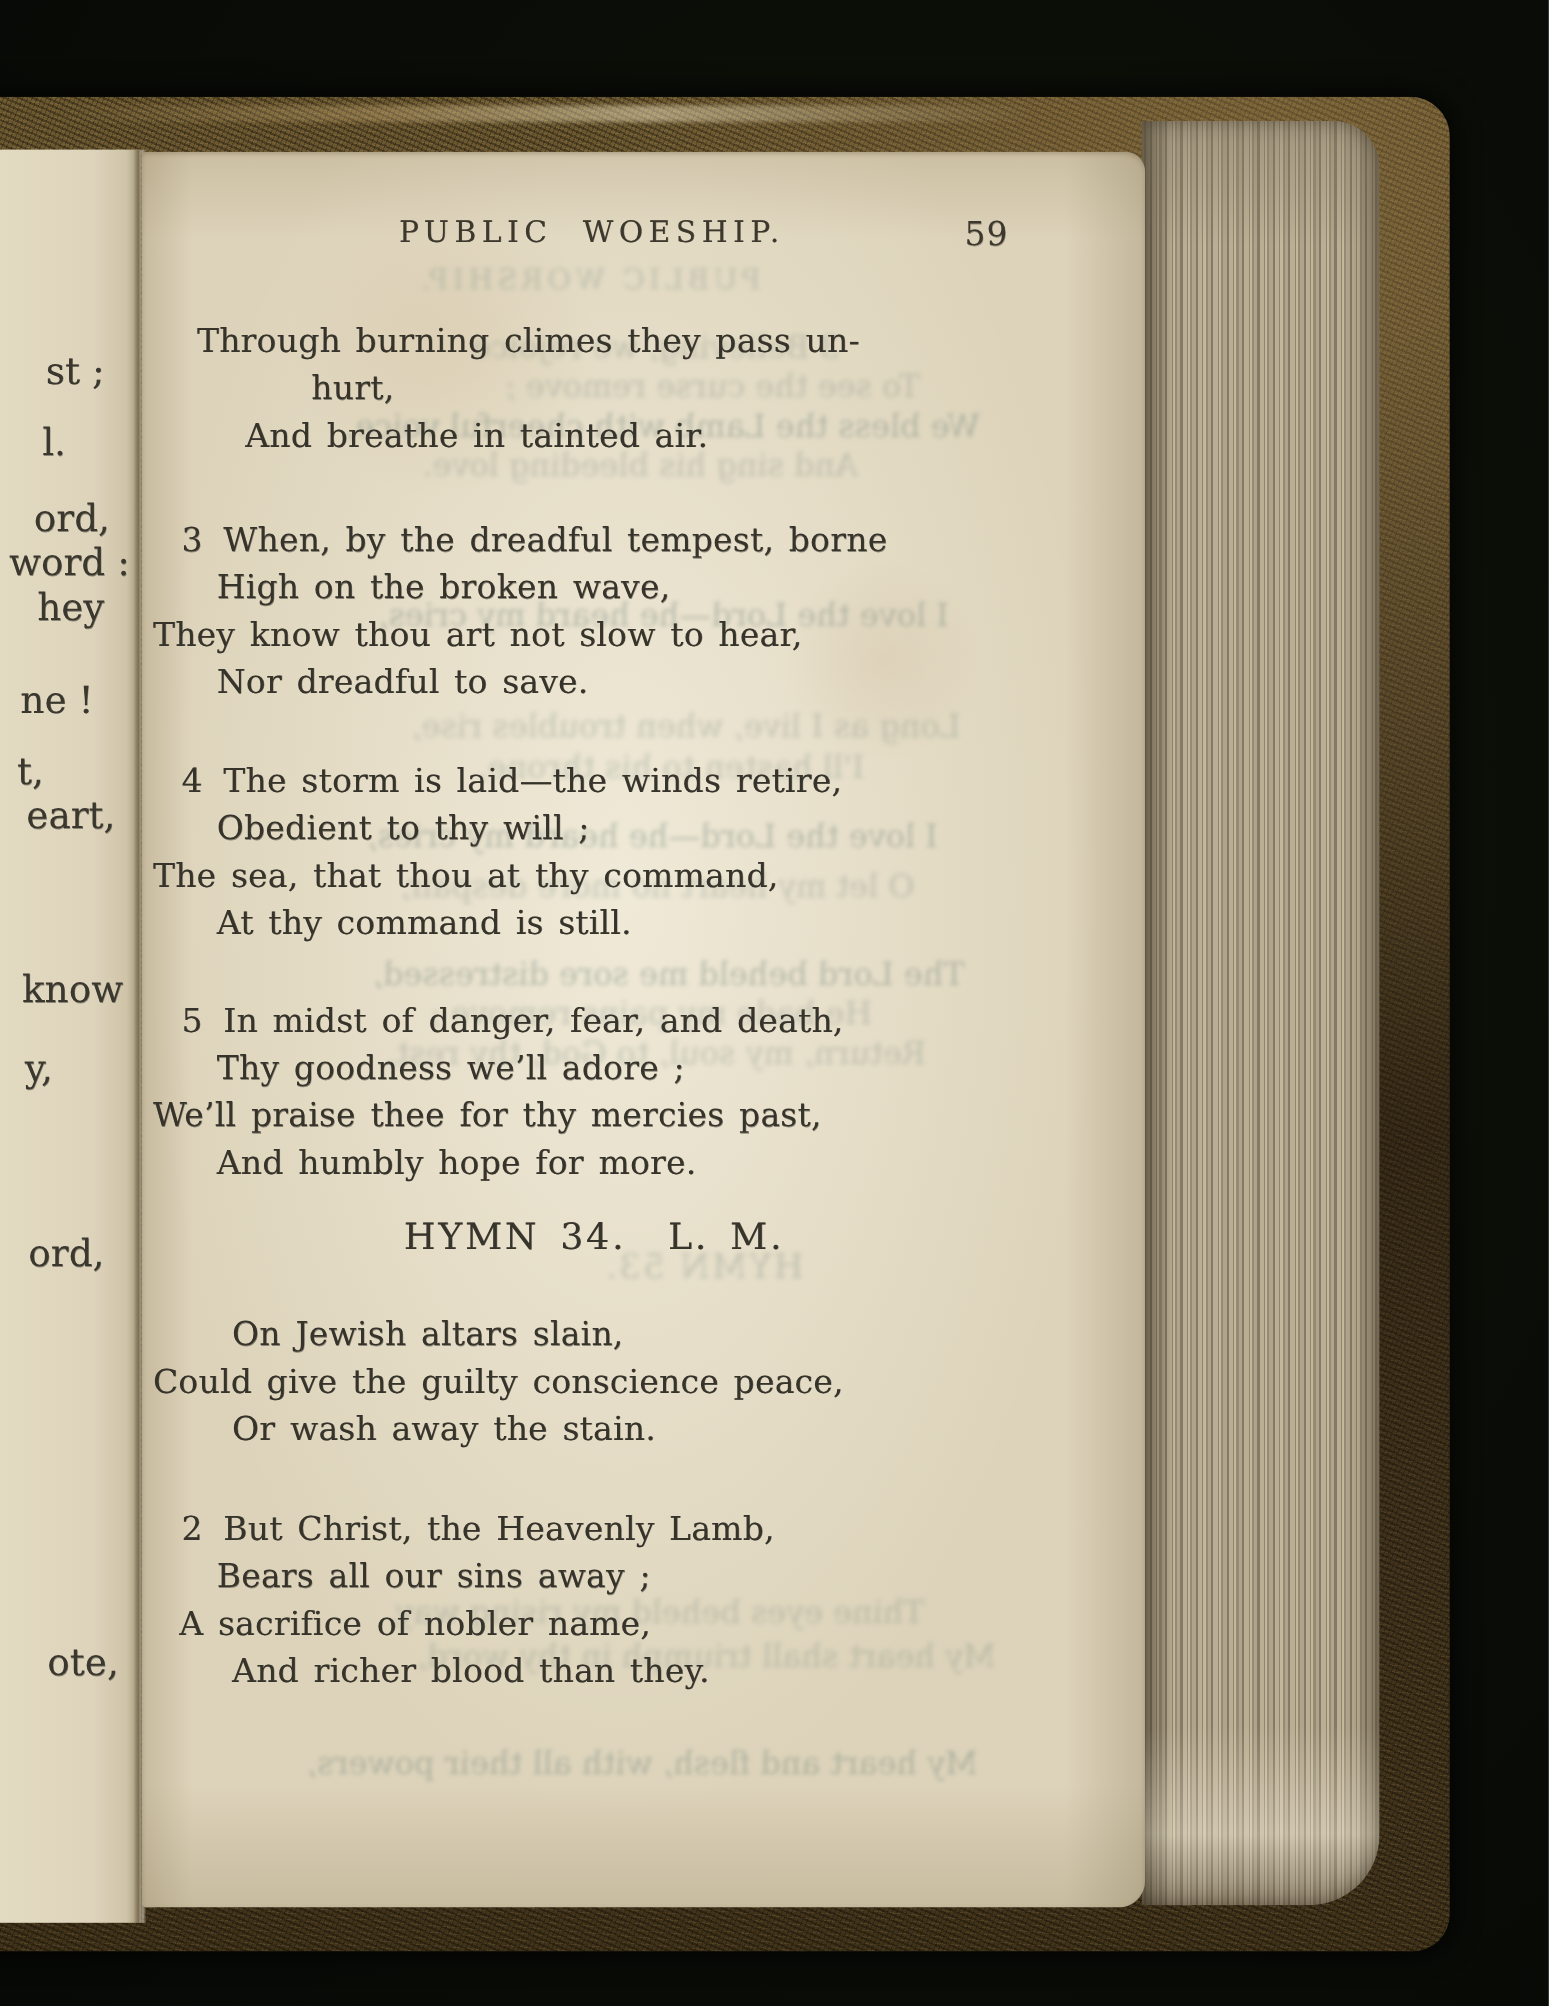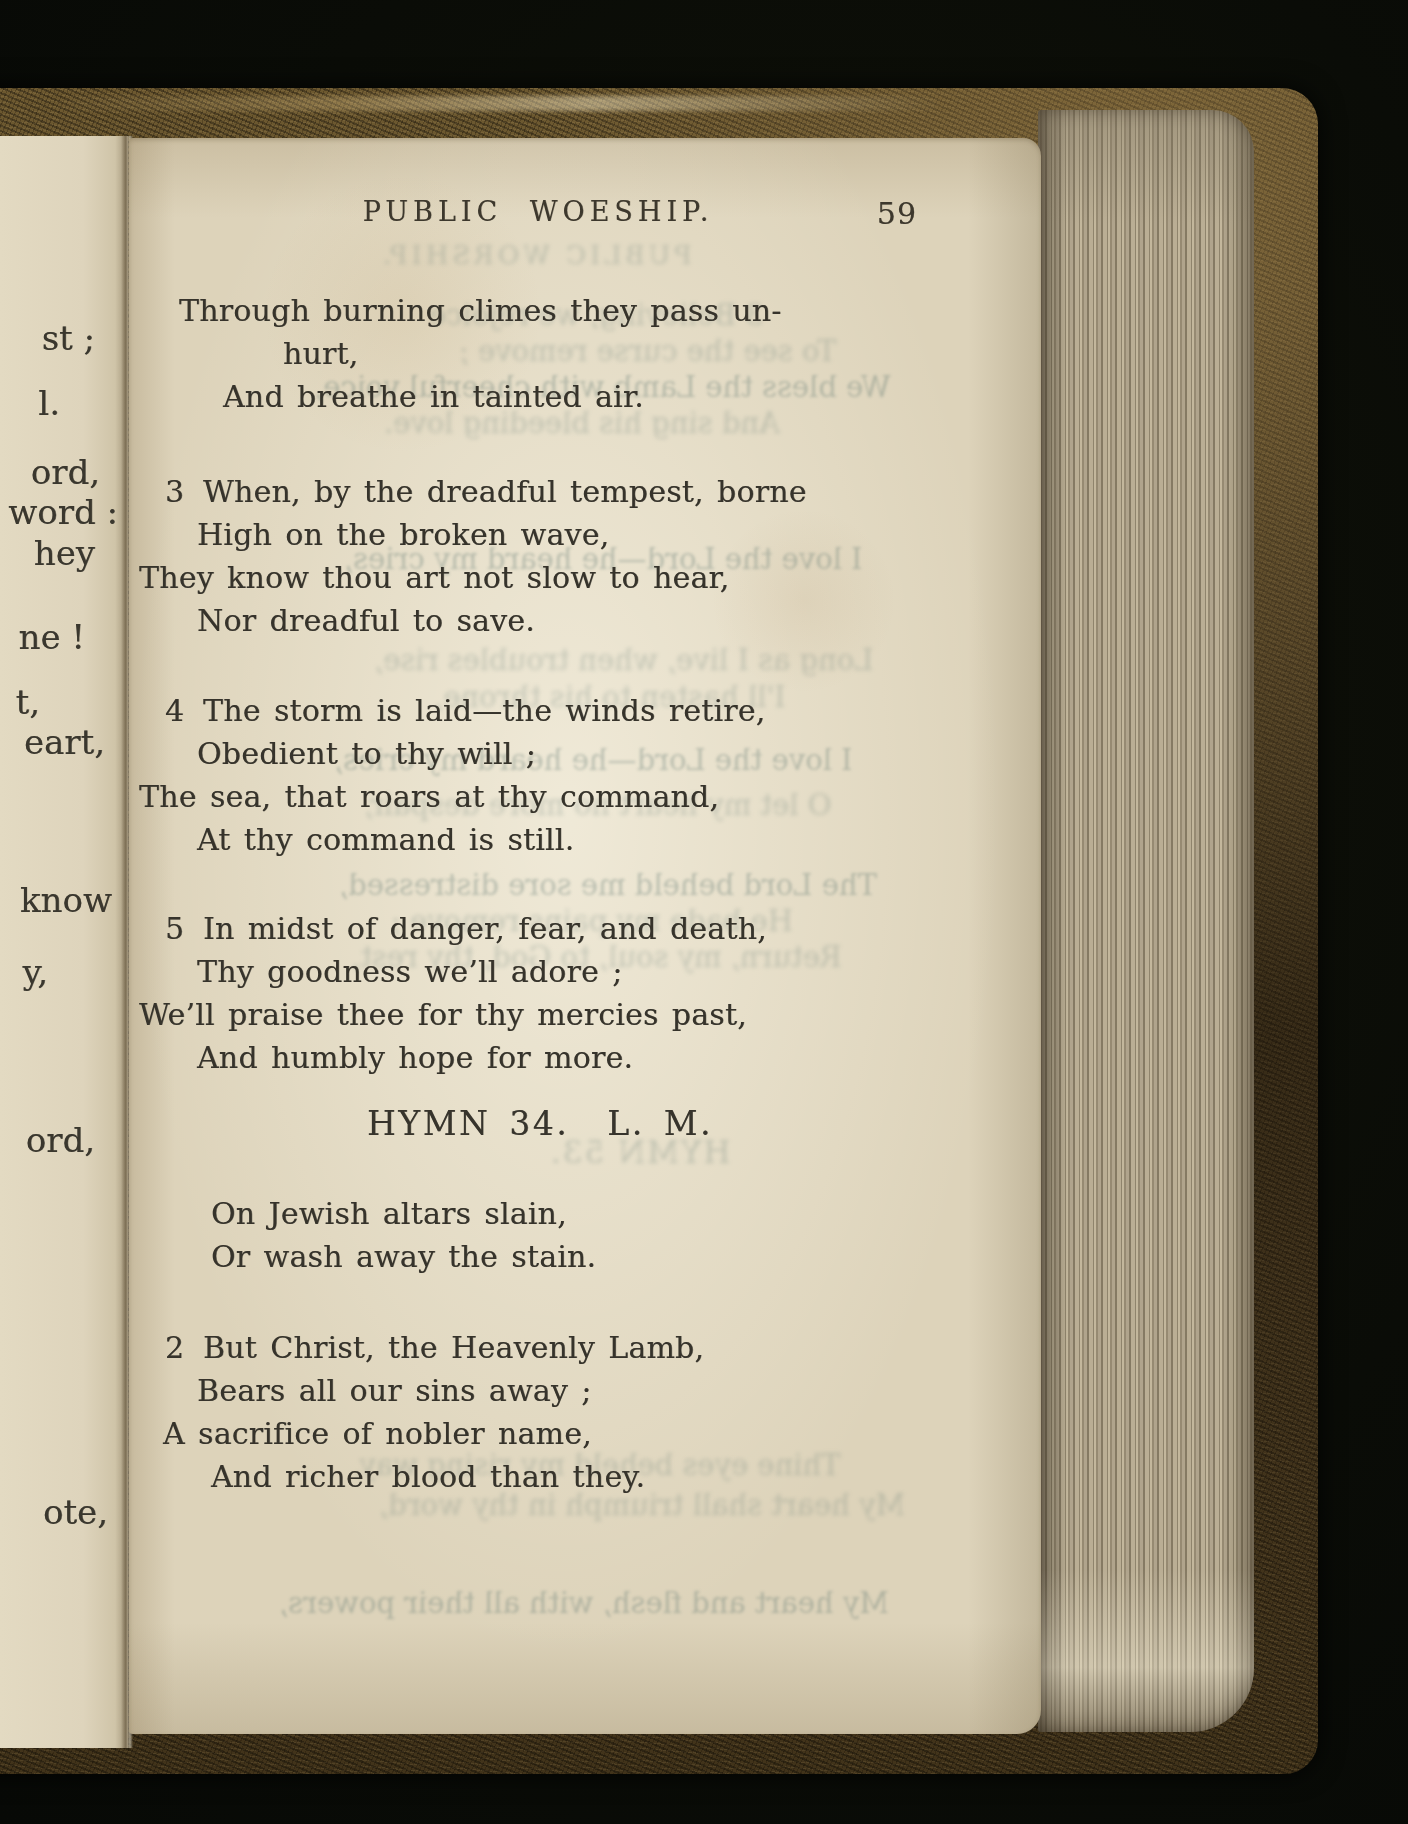--- a/index.html
+++ b/index.html
@@ -160,35 +160,36 @@
     <div class="stanza st-b">
       <div class="line inum"><span class="vnum">3</span><span>When, by the dreadful tempest, borne</span></div>
       <div class="line i1">High on the  broken wave,</div>
       <div class="line i0">They know thou art not slow to hear,</div>
       <div class="line i1">Nor dreadful to save.</div>
     </div>
 
     <div class="stanza st-c">
       <div class="line inum"><span class="vnum">4</span><span>The storm is laid—the winds retire,</span></div>
       <div class="line i1">Obedient to thy will ;</div>
-      <div class="line i0">The sea, that roars at thy command,</div>
+      <div class="line i0">The sea, that thou at thy command,</div>
       <div class="line i1">At thy command is still.</div>
     </div>
 
     <div class="stanza st-d">
       <div class="line inum"><span class="vnum">5</span><span>In midst of danger, fear, and death,</span></div>
       <div class="line i1">Thy goodness we’ll adore ;</div>
       <div class="line i0">We’ll praise thee for thy mercies past,</div>
       <div class="line i1">And humbly hope for more.</div>
     </div>
 
     <div class="hymn-head">HYMN 34.  L. M.</div>
 
     <div class="stanza st-e">
       <div class="line i1b">On Jewish altars slain,</div>
+      <div class="line i0">Could give the guilty conscience peace,</div>
       <div class="line i1b">Or wash away the stain.</div>
     </div>
 
     <div class="stanza st-f">
       <div class="line inum"><span class="vnum">2</span><span>But Christ, the Heavenly Lamb,</span></div>
       <div class="line i1">Bears all our sins away ;</div>
       <div class="line i0" style="margin-left:28px;">A sacrifice of nobler name,</div>
       <div class="line i1b">And richer blood than they.</div>
     </div>
   </div>

